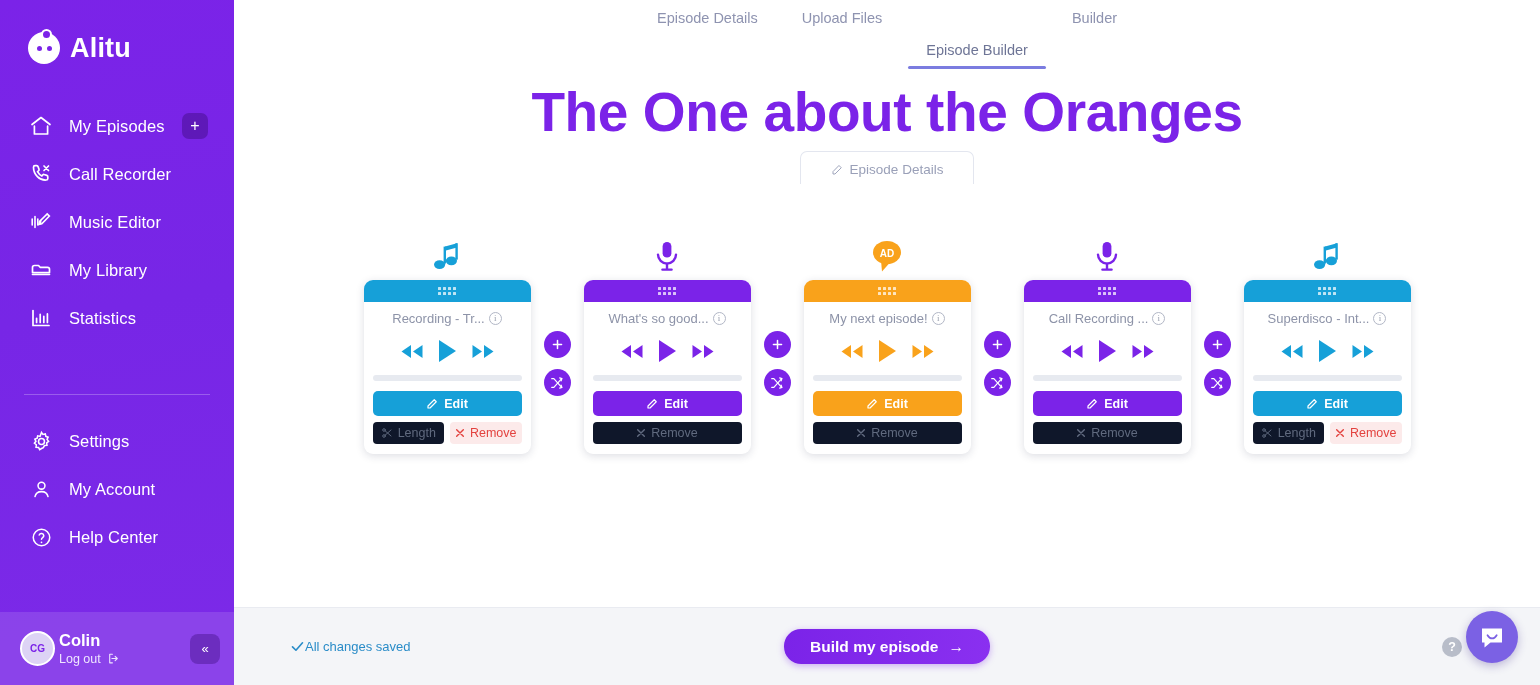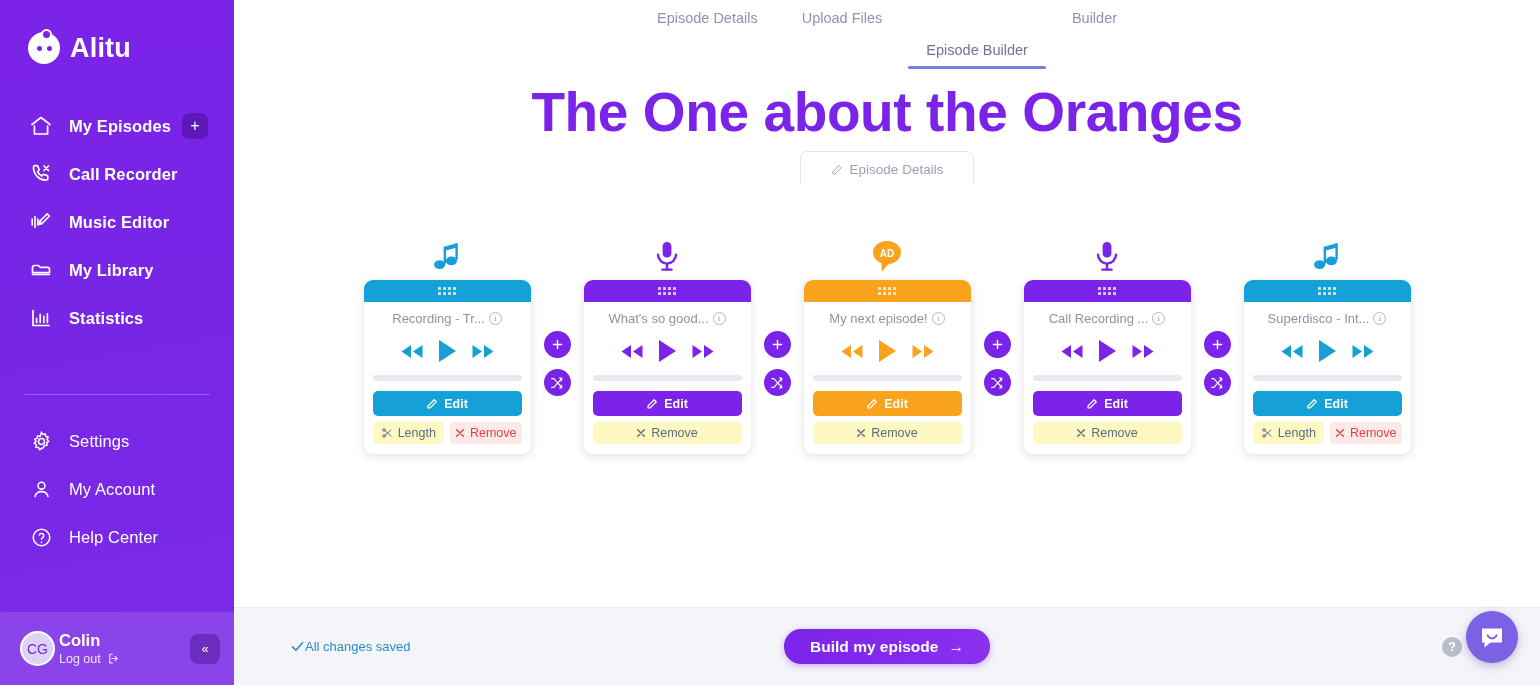--- a/index.html
+++ b/index.html
@@ -41,21 +41,21 @@
     letter-spacing: 0.2px; line-height: 1;
   }
 
   .nav { margin-top: 38px; display: flex; flex-direction: column; }
   .nav-item {
     display: flex; align-items: center; gap: 15px;
     height: 48px; padding-left: 28px; color: #ffffff;
     position: relative; cursor: pointer;
   }
   .nav-item .ico { width: 26px; height: 26px; flex: 0 0 26px; display: flex; align-items: center; justify-content: center; }
-  .nav-item .lbl { font-size: 16.5px; font-weight: 700; letter-spacing: .1px; }
+  .nav-item .lbl { font-size: 16.5px; font-weight: 400; letter-spacing: .1px; }
   .nav-item.light .lbl { font-weight: 400; }
 
   .add-ep-btn {
     position: absolute; right: 26px; top: 50%; transform: translateY(-50%);
     width: 26px; height: 26px; border-radius: 7px;
     background: rgba(58,10,120,0.42);
     display: flex; align-items: center; justify-content: center;
     color: #fff; font-size: 16px; font-weight: 400; line-height: 1; cursor: pointer;
   }
 
@@ -67,21 +67,21 @@
 
   .user-bar {
     position: absolute; left: 0; bottom: 0; width: 234px; height: 73px;
     background: rgba(255,255,255,0.12);
     display: flex; align-items: center; padding-left: 20px;
   }
   .avatar {
     width: 35px; height: 35px; border-radius: 50%;
     background: #ddd3f5; border: 2px solid #ffffff;
     display: flex; align-items: center; justify-content: center;
-    color: #7b23e8; font-size: 14px; font-weight: 400; flex: 0 0 35px;
+    color: #7b23e8; font-size: 10px; font-weight: 700; flex: 0 0 35px;
   }
   .user-meta { margin-left: 4px; }
   .user-name { color: #fff; font-size: 16.5px; font-weight: 700; line-height: 1.18; }
   .user-logout { color: #efe6ff; font-size: 12.5px; display: flex; align-items: center; gap: 6px; margin-top: 1px; }
   .collapse-btn {
     position: absolute; right: 14px; top: 50%; transform: translateY(-50%);
     width: 30px; height: 30px; border-radius: 8px;
     background: rgba(58,10,120,0.38);
     display: flex; align-items: center; justify-content: center;
     color: #fff; font-size: 13px; cursor: pointer;
@@ -151,21 +151,21 @@
     margin-top: 10px; height: 25px; border-radius: 5px;
     display: flex; align-items: center; justify-content: center; gap: 6px;
     color: #ffffff; font-size: 12.5px; font-weight: 700; cursor: pointer;
   }
   .btn-row { display: flex; gap: 6px; margin-top: 6px; }
   .mini-btn {
     flex: 1; height: 22px; border-radius: 4px;
     display: flex; align-items: center; justify-content: center; gap: 5px;
     font-size: 12.5px; cursor: pointer;
   }
-  .mini-btn.neutral { background: #fef9c3; color: #606a7f; }
+  .mini-btn.neutral { background: #0f172a; color: #606a7f; }
   .mini-btn.danger  { background: #fceaea; color: #e3423f; }
   .mini-btn.wide { flex: 1 1 100%; }
 
   .connector { display: flex; flex-direction: column; align-items: center; gap: 11px; width: 53px; padding-top: 103px; }
   .round-btn {
     width: 27px; height: 27px; border-radius: 50%;
     background: #7b23e8; color: #fff;
     display: flex; align-items: center; justify-content: center; cursor: pointer;
   }
 

